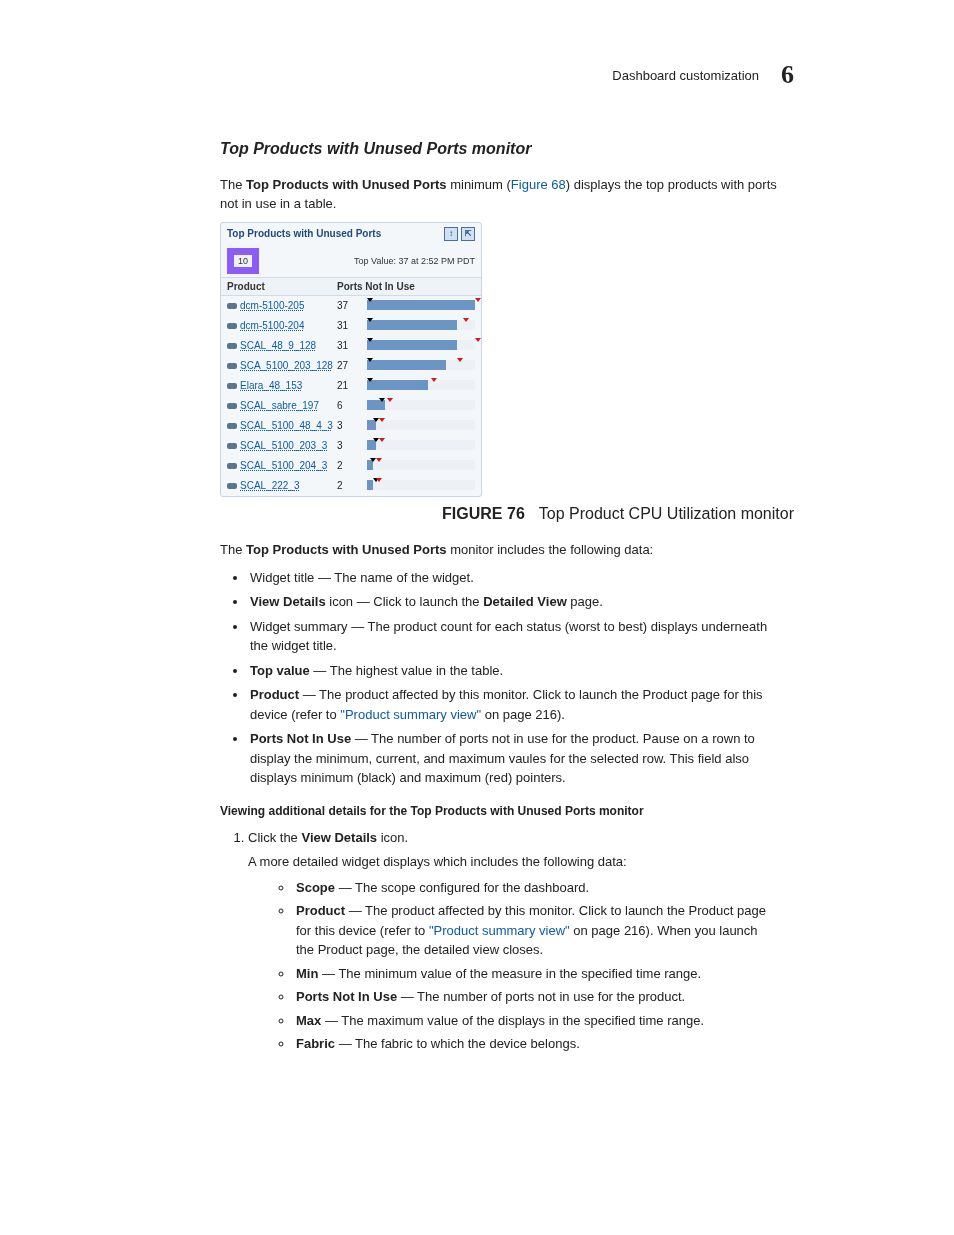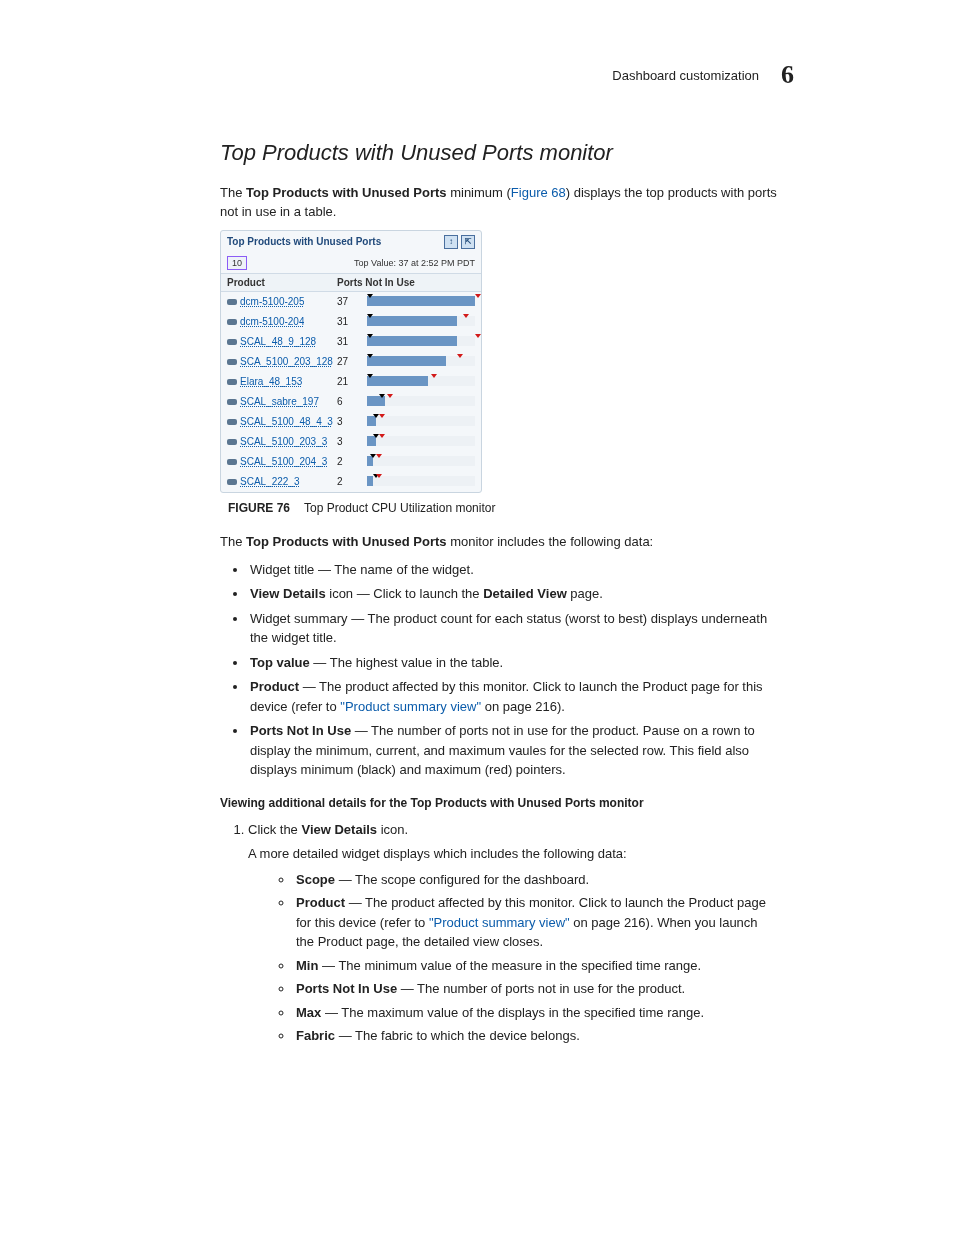--- a/index.html
+++ b/index.html
@@ -30,22 +30,22 @@
     font-size: 26px;
     font-weight: bold;
     font-family: "Times New Roman", serif;
   }
   .content {
     margin-left: 160px;
     max-width: 640px;
   }
   h2.section-title {
     font-style: italic;
-    font-weight: normal;
-    font-size: 22px;
+    font-weight: bold;
+    font-size: 16px;
     margin: 10px 0 18px 0;
   }
   p { font-size: 13px; line-height: 1.45; margin: 8px 0; }
   b { font-weight: bold; }
   .xref { color: #0b5cab; }
 
   
   .widget {
     width: 260px;
     border: 1px solid #c9d5e0;
@@ -72,21 +72,21 @@
   }
   .widget-toolbar {
     display: flex;
     justify-content: space-between;
     align-items: center;
     padding: 3px 6px;
     font-size: 9px;
     color: #333;
   }
   .count-box {
-    border: 1px solid #8b5cf6;
+    border: 7px solid #8b5cf6;
     padding: 1px 4px;
     background: #eef3f8;
   }
   .widget-header-row {
     display: flex;
     background: #eef3f7;
     border-top: 1px solid #d0dbe6;
     border-bottom: 1px solid #d0dbe6;
     padding: 3px 6px;
     font-weight: bold;
@@ -133,21 +133,21 @@
   }
   .bar-max {
     position: absolute;
     top: -2px;
     width: 0; height: 0;
     border-left: 3px solid transparent;
     border-right: 3px solid transparent;
     border-top: 4px solid #d21a1a;
   }
 
-  .figure-caption { font-size: 12px; margin: 8px 0 18px 8px; }
+  .figure-caption { font-size: 16px; margin: 8px 0 18px 8px; text-align: right; }
   .figure-caption .fignum { font-weight: bold; margin-right: 14px; }
 
   ul.data-list { font-size: 13px; line-height: 1.5; padding-left: 28px; margin: 6px 15px 14px 0; }
   ul.data-list li { margin: 5px 0; padding-left: 2px; }
   ul.data-list.sub { padding-left: 46px; }
 
   .subhead { font-size: 12px; font-weight: bold; margin: 16px 0 10px 0; }
 
   ol.steps { font-size: 13px; line-height: 1.5; padding-left: 28px; margin: 6px 0; }
   ol.steps li { margin: 4px 0; }

